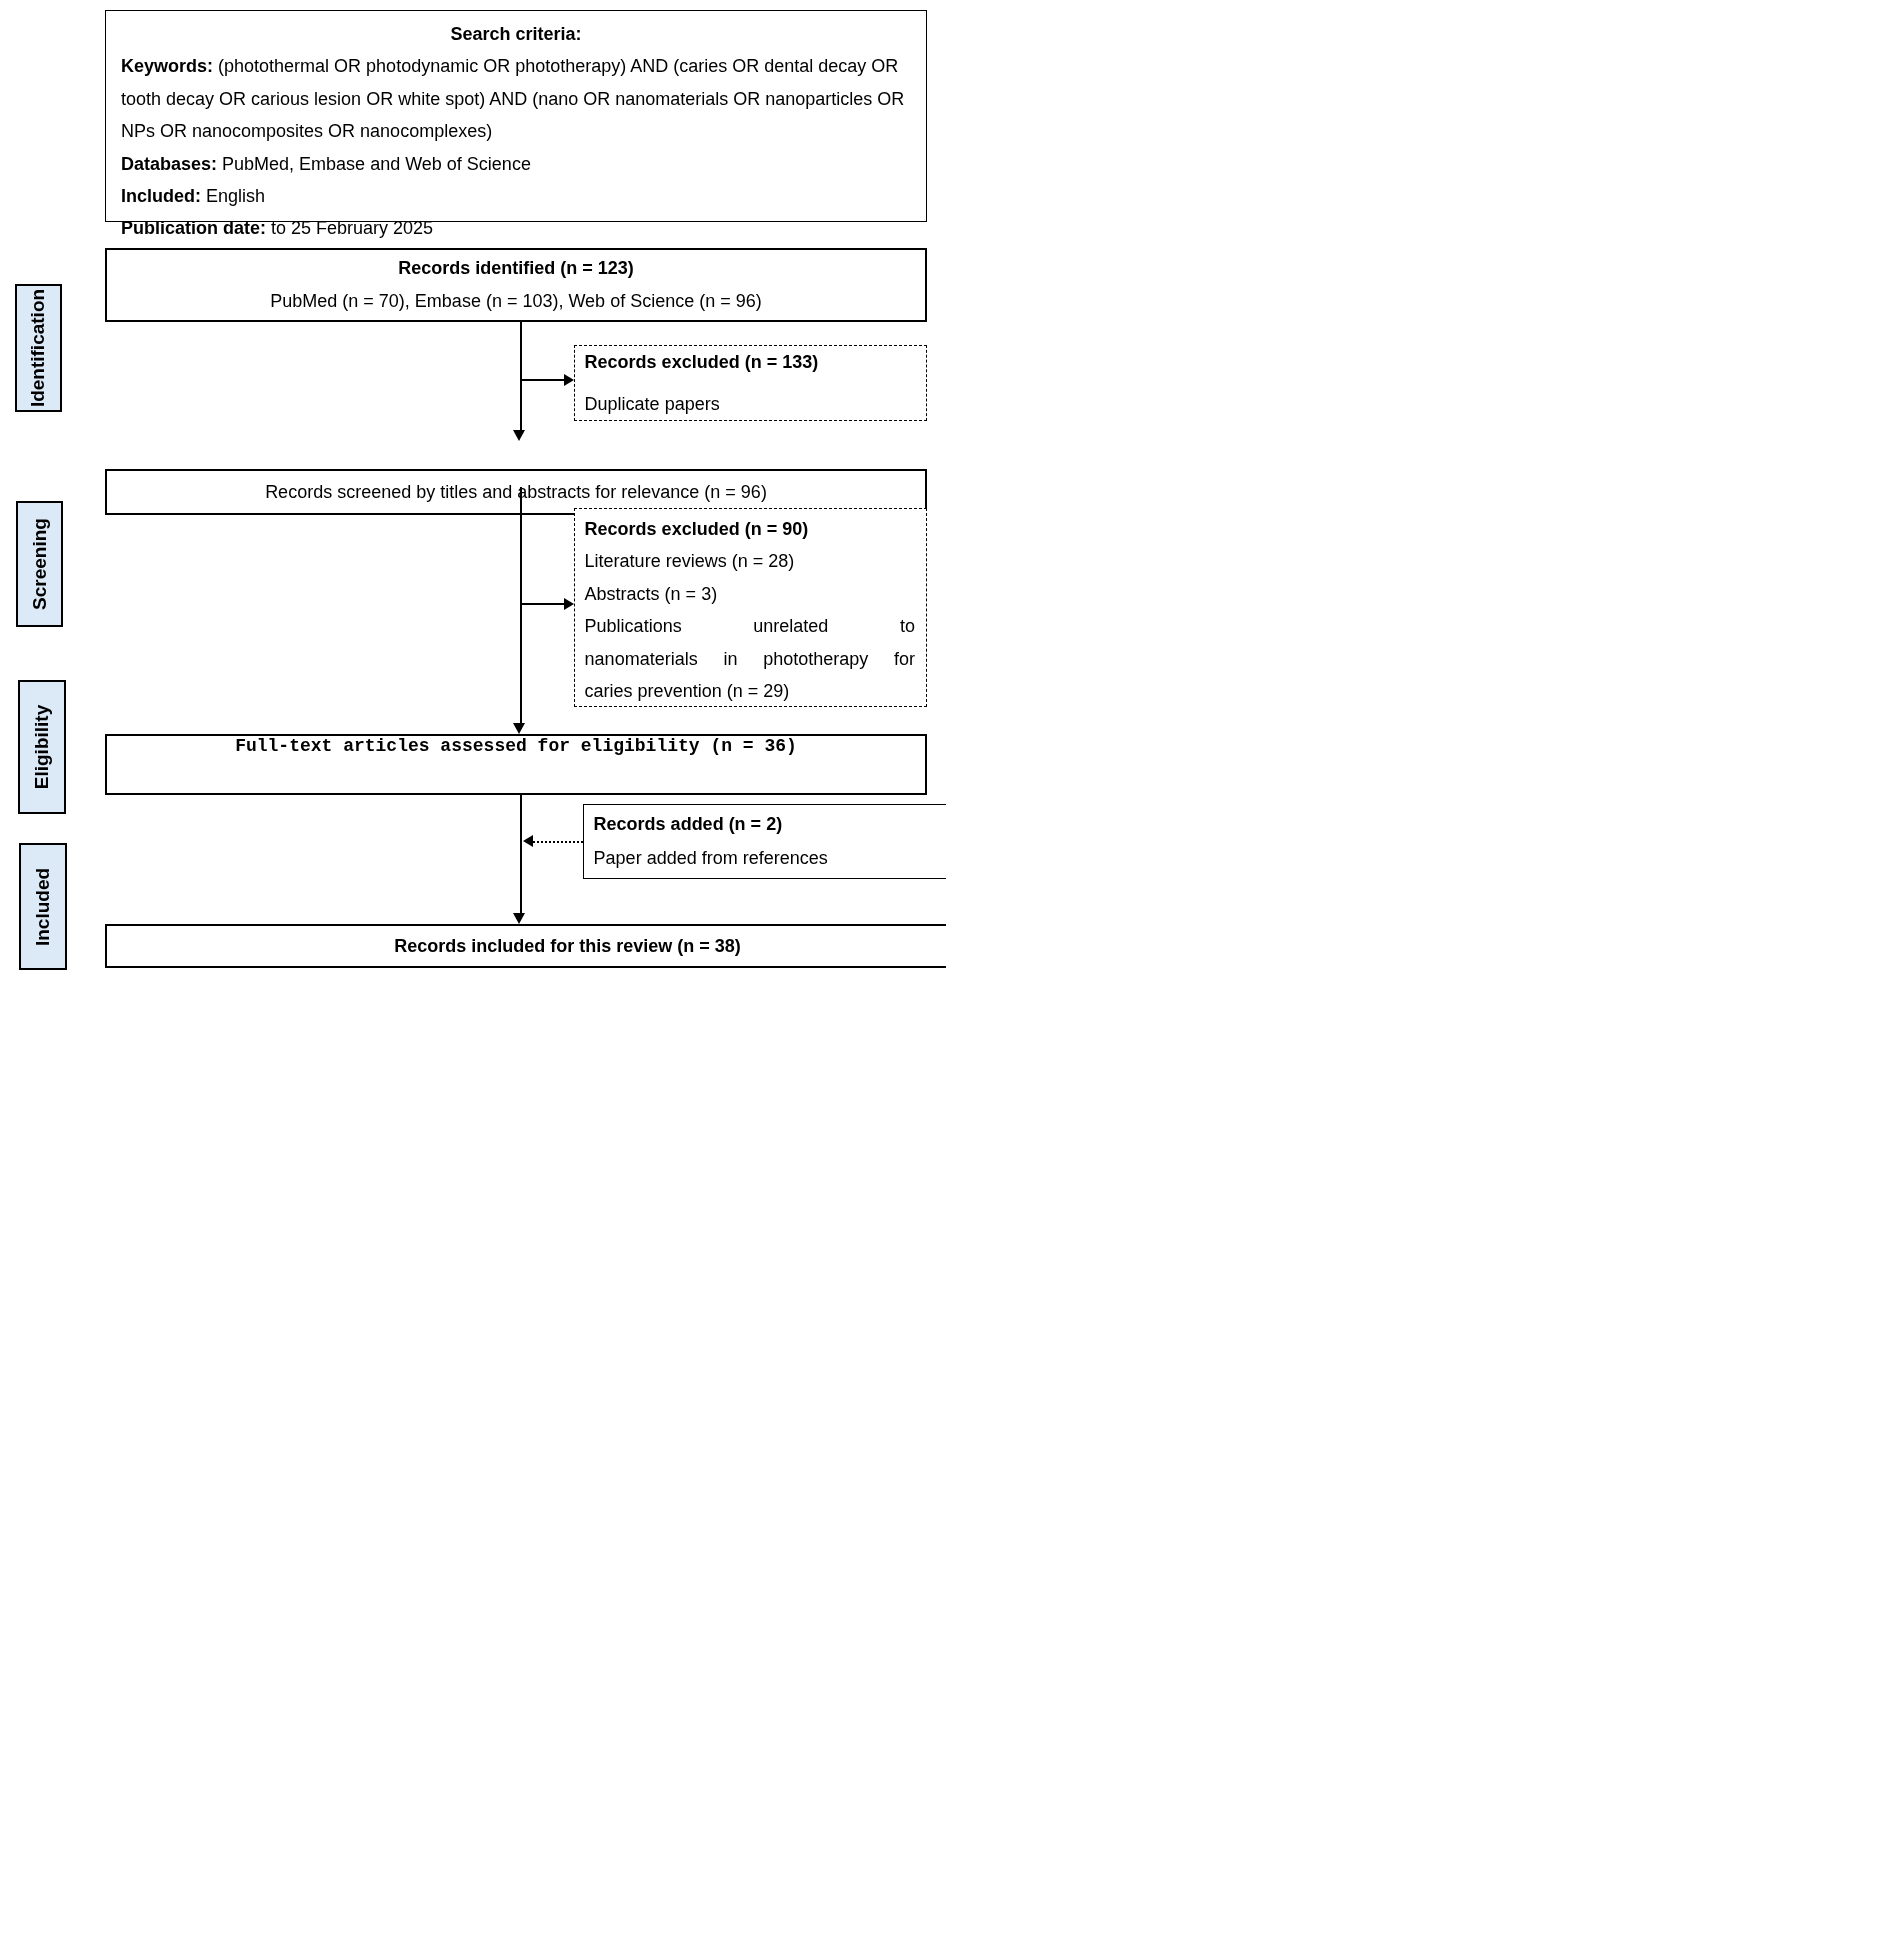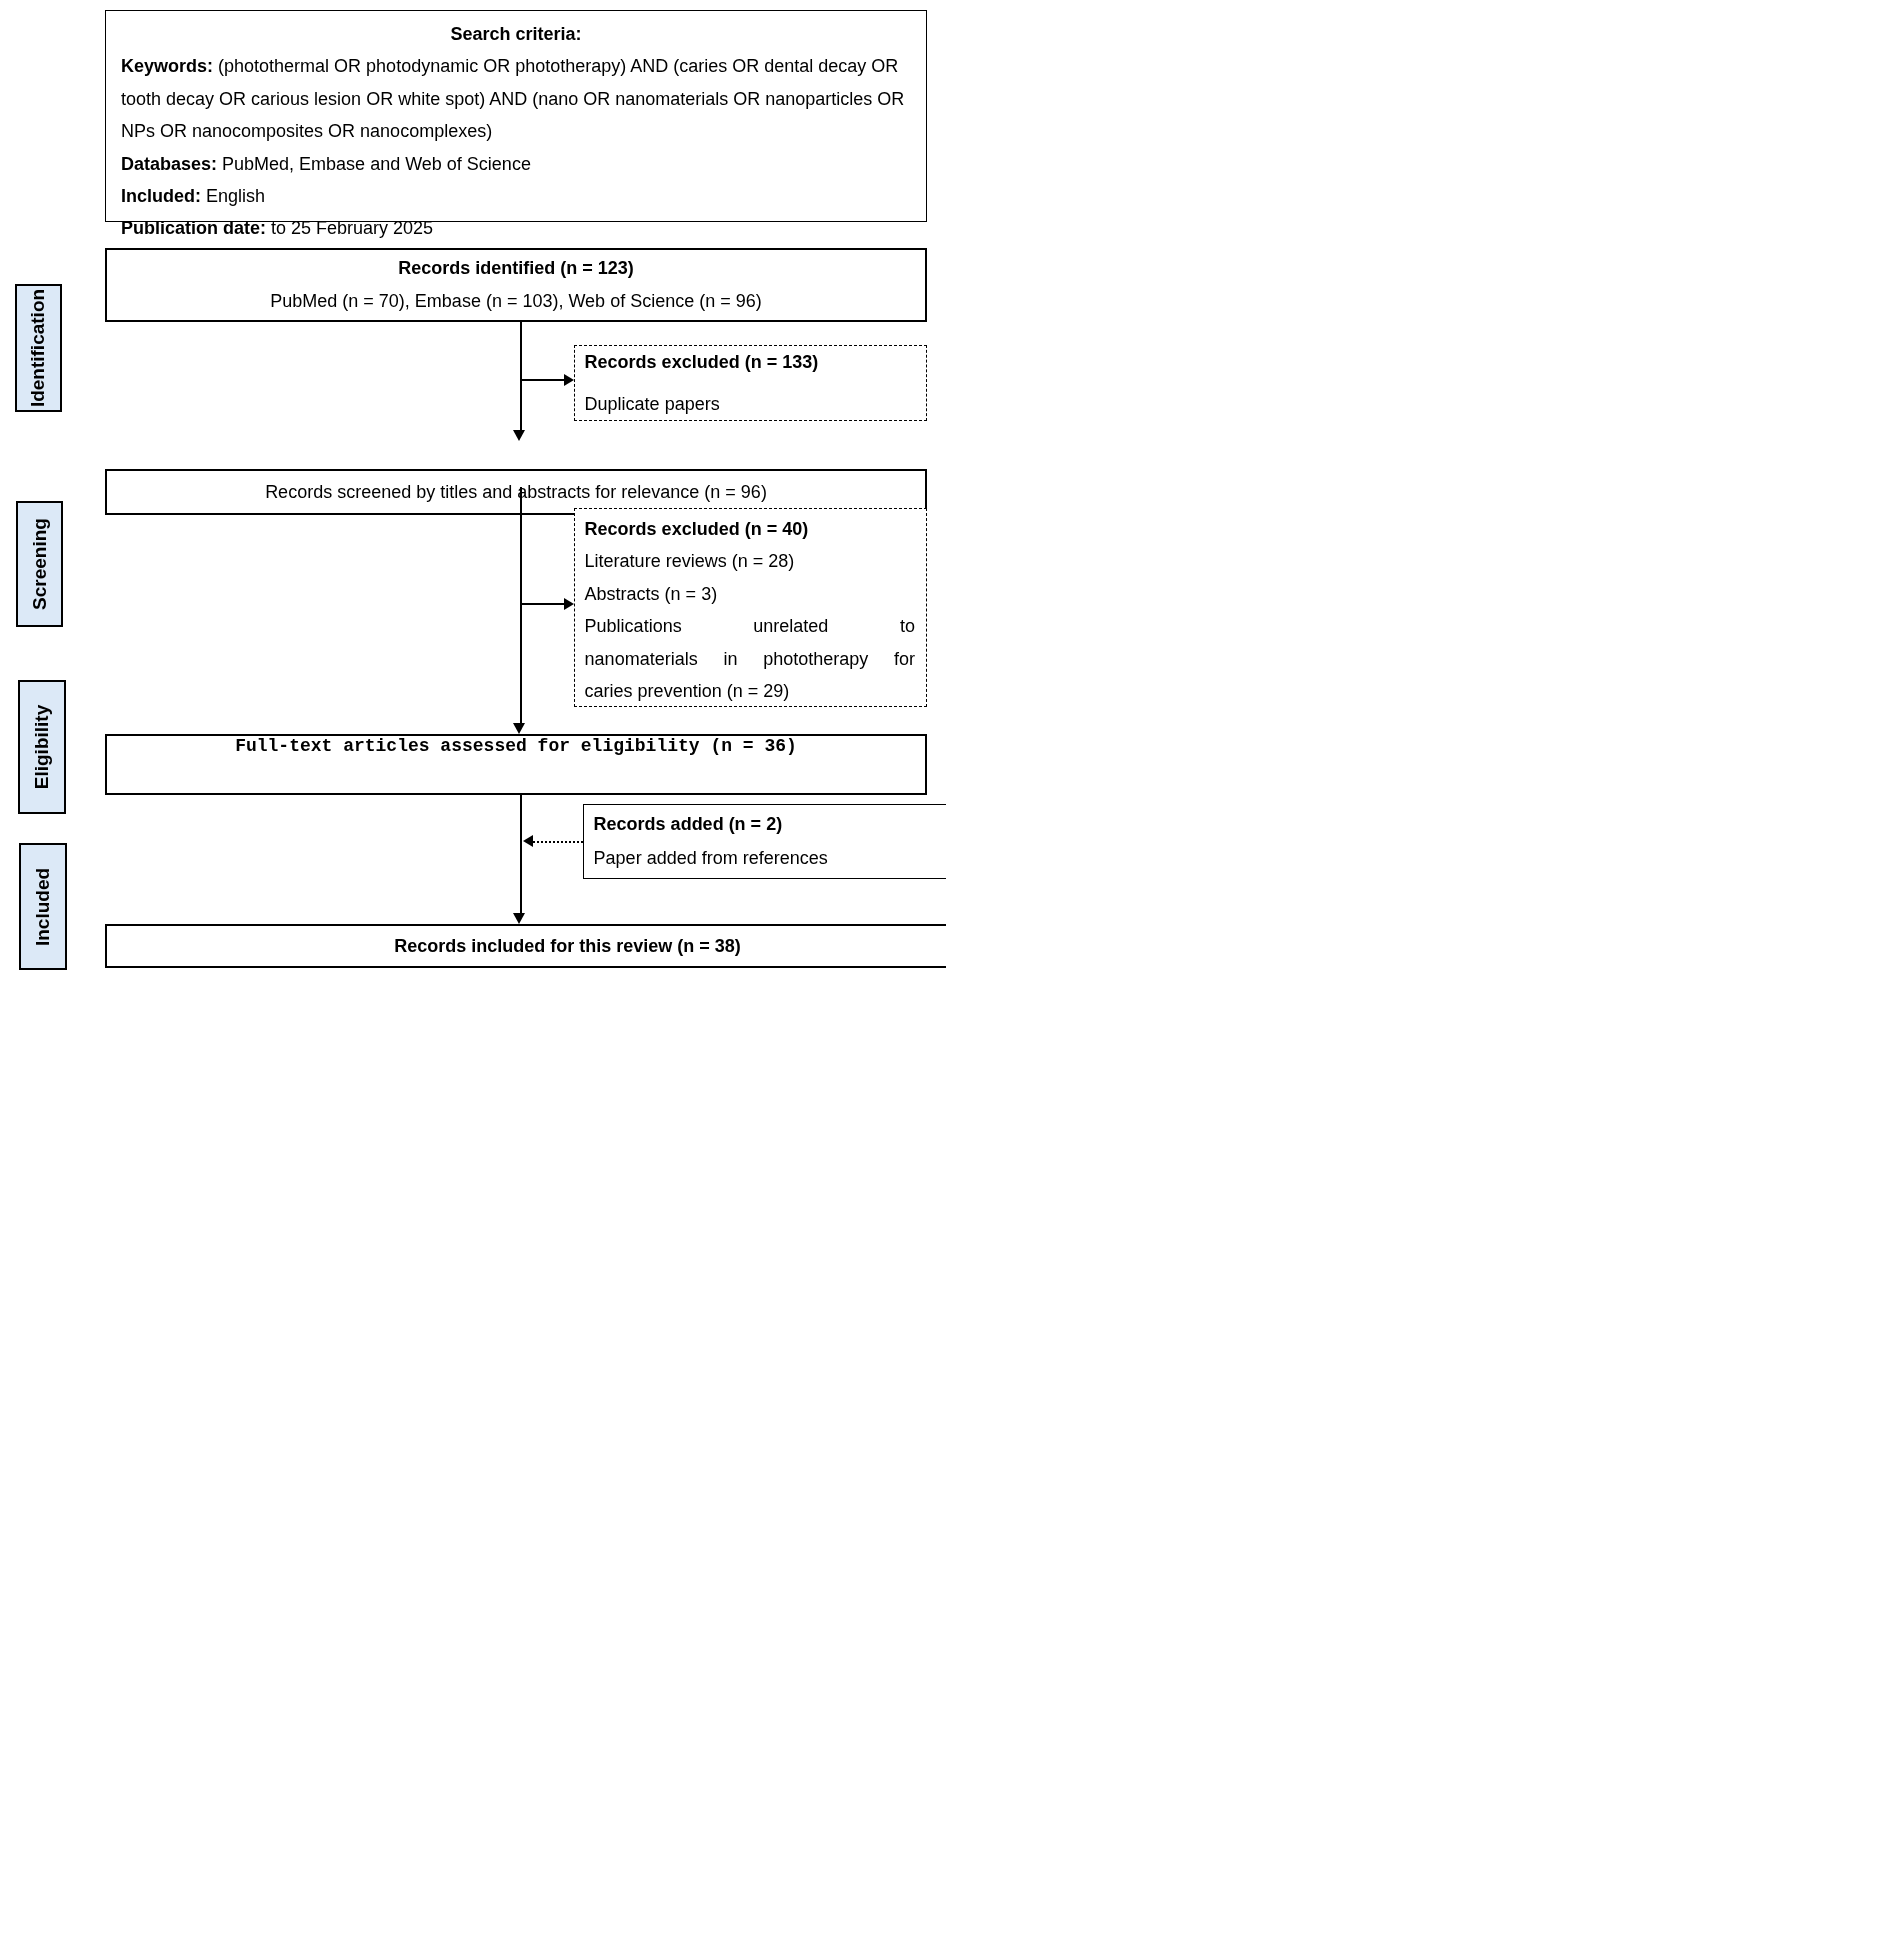--- a/index.html
+++ b/index.html
@@ -158,21 +158,21 @@
     <div>Records screened by titles and abstracts for relevance (n = 96)</div>
   </div>
 
   <div class="abs vline" style="top:487px; height:236px;"></div>
   <div class="abs arrow-down" style="left:513px; top:723px;"></div>
 
   <div class="abs hline" style="left:521px; top:603px; width:44px;"></div>
   <div class="abs arrow-right" style="left:564px; top:598px;"></div>
 
   <div class="abs dashed-box excluded2-box">
-    <div class="bold">Records excluded (n = 40)</div>
+    <div class="bold">Records excluded (n = 90)</div>
     <div>Literature reviews (n = 28)</div>
     <div>Abstracts (n = 3)</div>
     <div class="justify-last">Publications unrelated to</div>
     <div class="justify-last">nanomaterials in phototherapy for</div>
     <div>caries prevention (n = 29)</div>
   </div>
 
   <div class="abs solid-box fulltext-box">
     <div>Full-text articles assessed for eligibility (n = 36)</div>
   </div>

